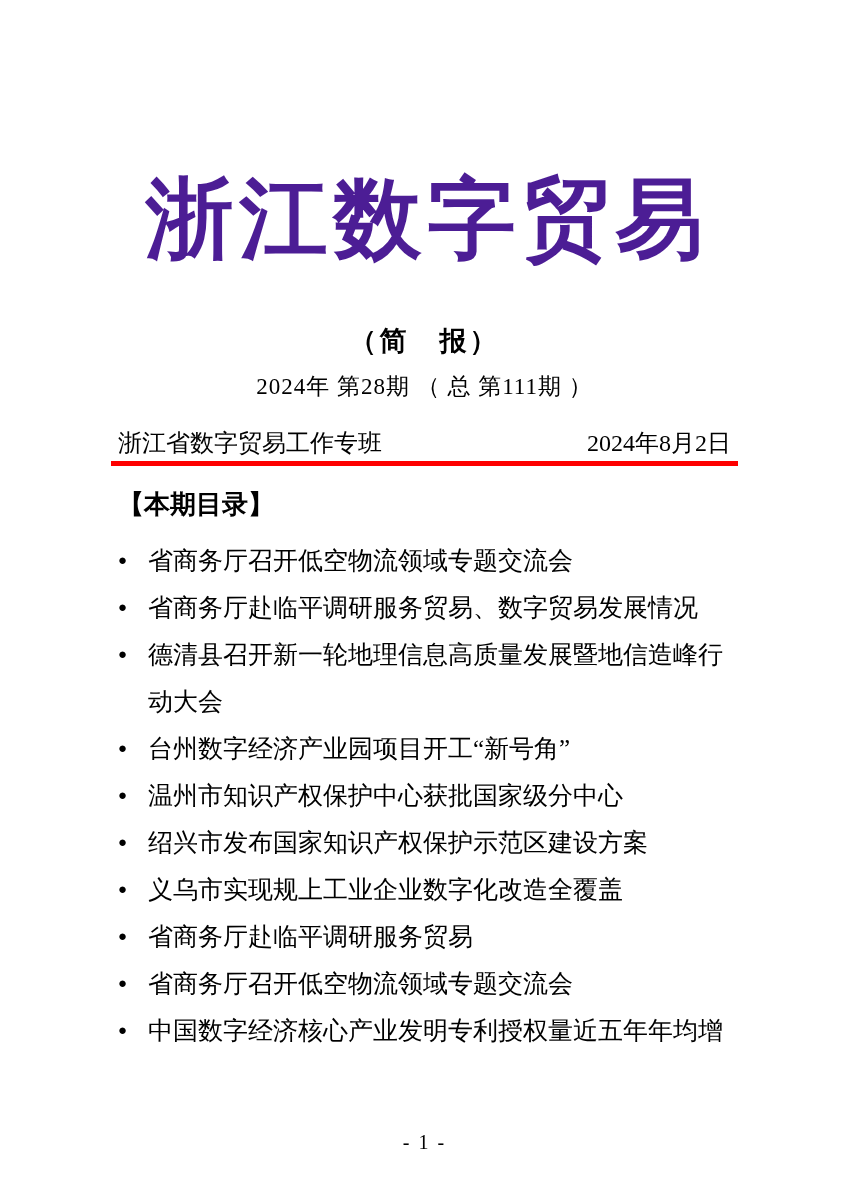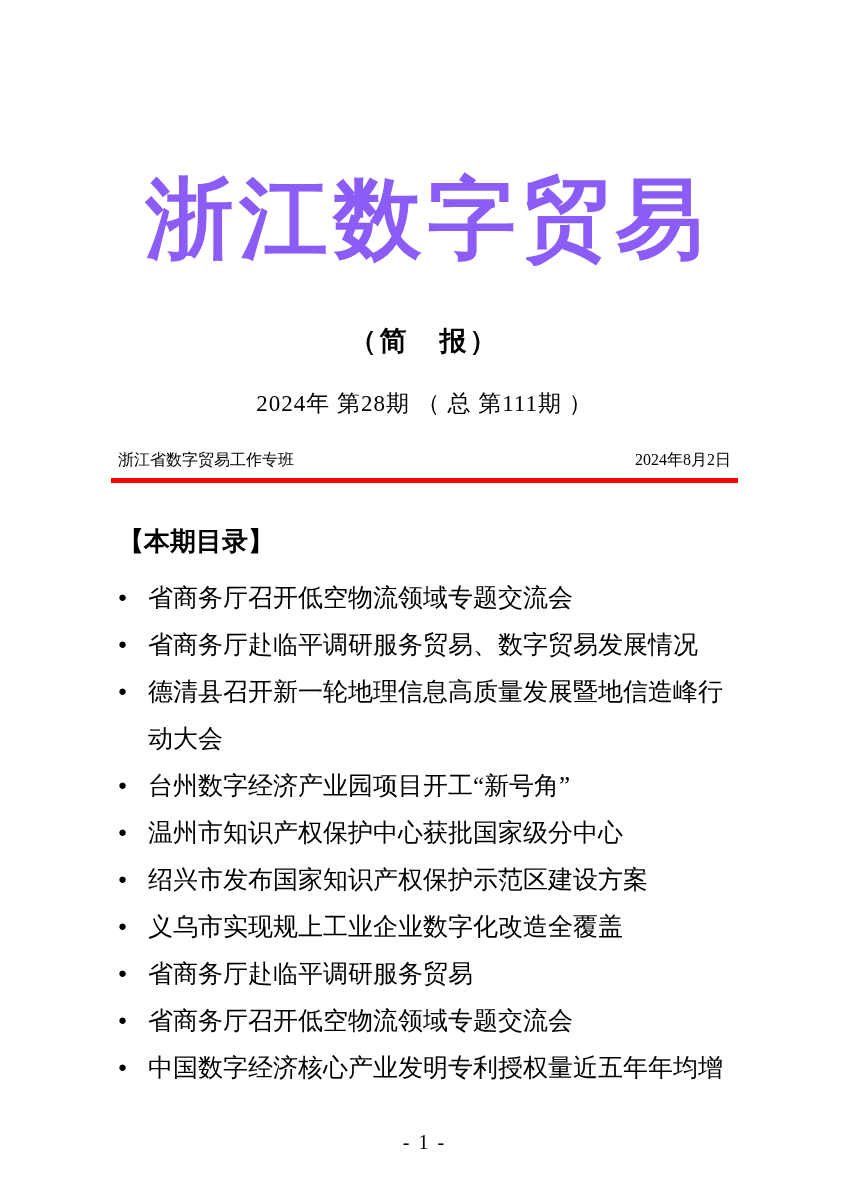--- a/index.html
+++ b/index.html
@@ -15,56 +15,56 @@
     background: #ffffff;
     overflow: hidden;
   }
   .content { padding: 0 118px; }
 
   .doc-title {
     padding-top: 165px;
     font-size: 88px;
     line-height: 110px;
     font-weight: bold;
-    color: #8b5cf6;
+    color: #4c1d95;
     text-align: center;
     letter-spacing: 6px;
     text-indent: 6px;
     white-space: nowrap;
   }
   .doc-subtitle {
     margin-top: 46px;
     font-size: 27px;
     line-height: 40px;
     font-weight: bold;
     text-align: center;
     letter-spacing: 3px;
   }
   .issue-line {
-    margin-top: 29px;
+    margin-top: 12px;
     font-size: 23px;
     line-height: 28px;
     text-align: center;
     letter-spacing: 1px;
   }
   .masthead-row {
     margin-top: 27px;
     display: flex;
     justify-content: space-between;
     align-items: center;
-    font-size: 16px;
+    font-size: 24px;
     line-height: 30px;
   }
   .red-rule {
     margin: 3px -7px 0 -7px;
     height: 5px;
     background: #fe0000;
   }
   .toc-heading {
-    margin-top: 42px;
+    margin-top: 22px;
     font-family: "Liberation Sans", "DejaVu Sans", sans-serif;
     font-weight: 700;
     font-size: 26px;
     line-height: 33px;
   }
   .toc-list {
     margin-top: 16px;
     list-style: none;
   }
   .toc-item {

